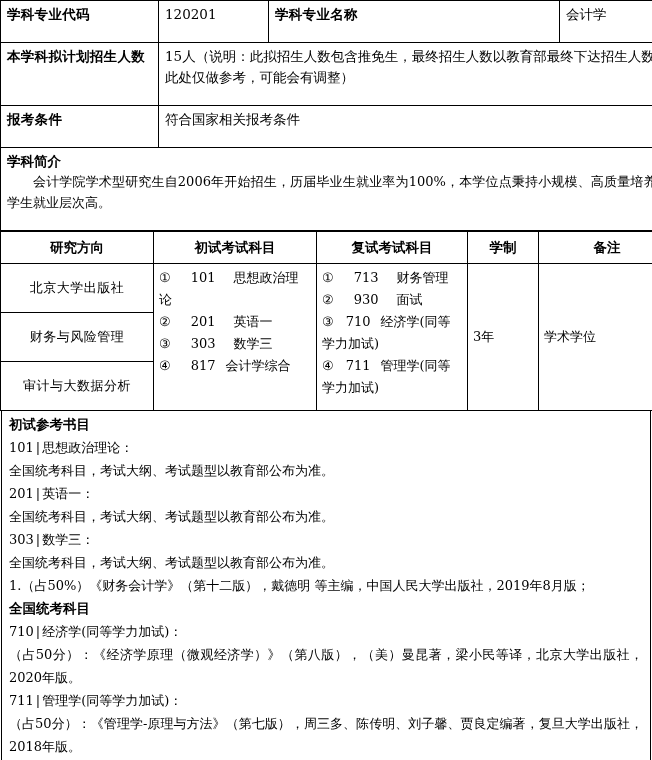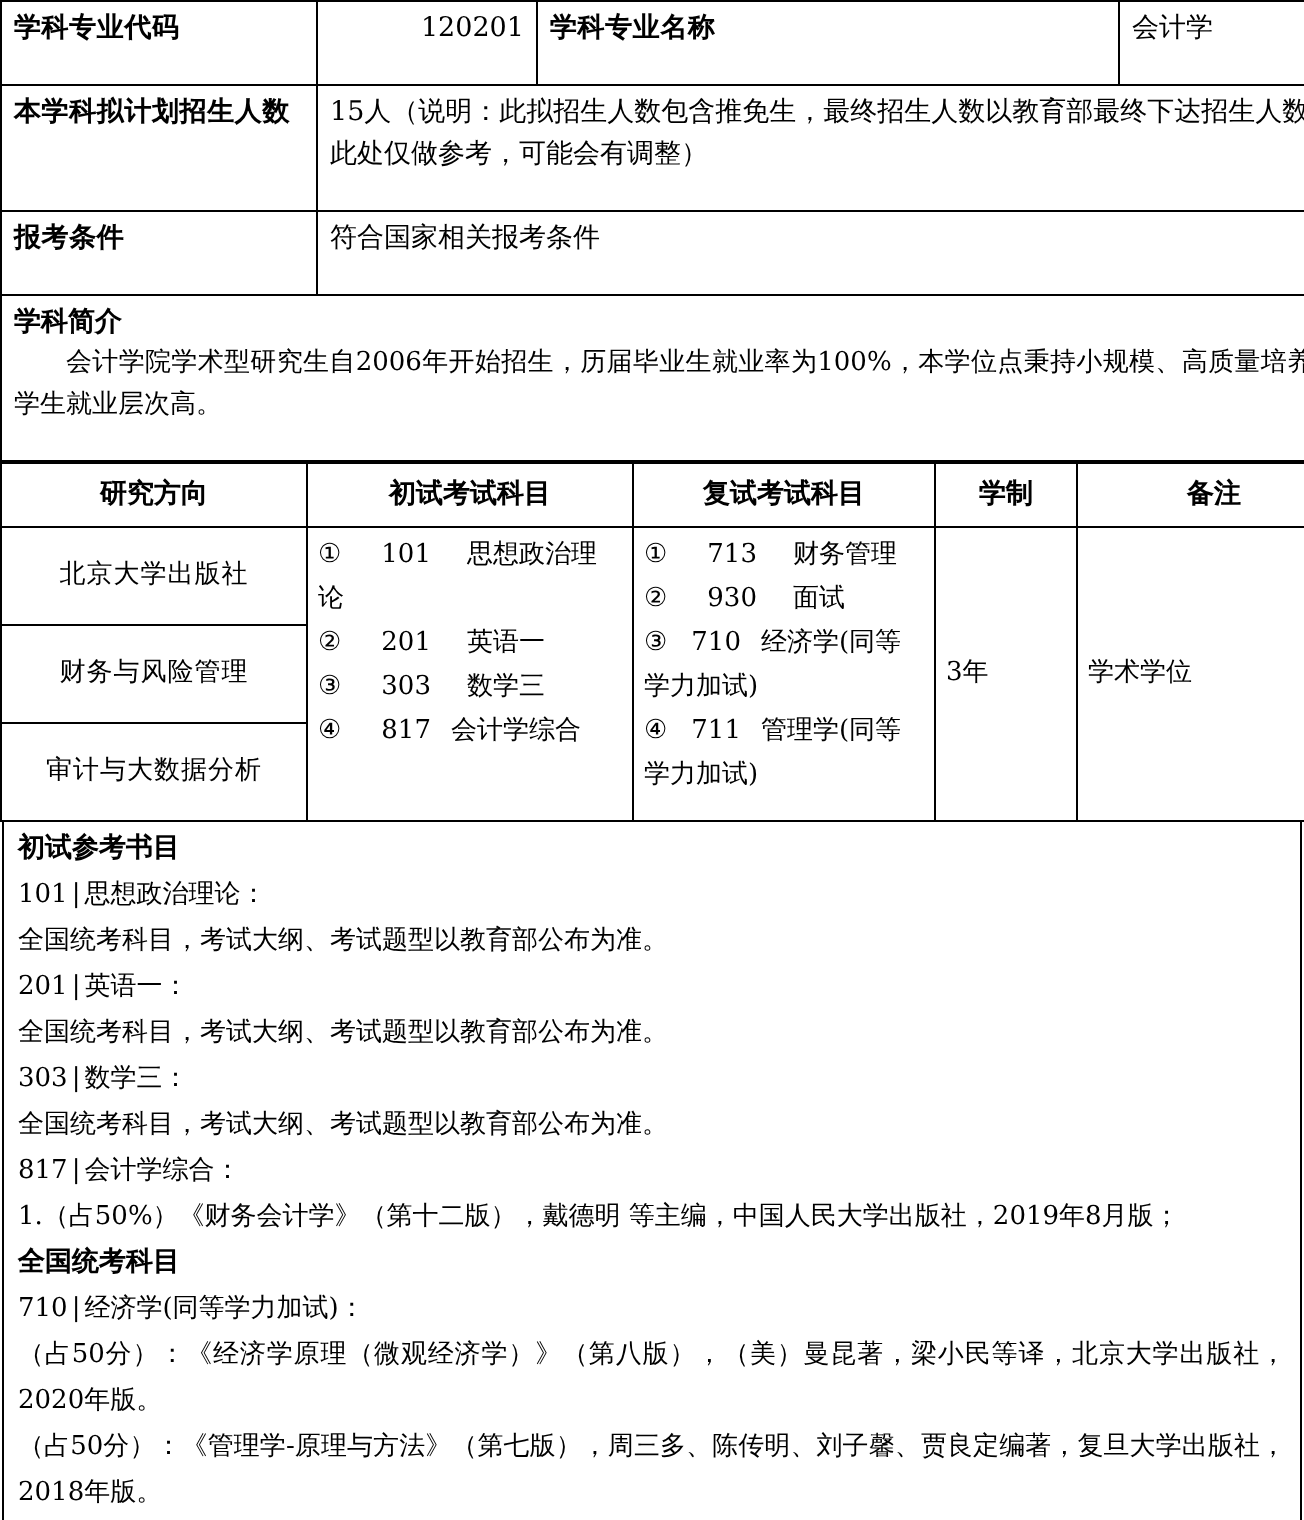--- a/index.html
+++ b/index.html
@@ -39,21 +39,21 @@
   
   .lbl {
     font-weight: bold;
     font-size: 13.5px;
     letter-spacing: 0.3px;
   }
   .val {
     font-size: 13px;
   }
   .c-code-lbl   { width: 145px; }
-  .c-code-val   { width: 97px; text-align: right;  }
+  .c-code-val   { width: 97px;  }
   .c-name-lbl   { width: 278px; }
   .c-name-val   { width: 130px; }
 
   .plan-note { line-height: 22px; }
 
   
   .intro-cell { padding-bottom: 5px; }
   .intro-title {
     font-weight: bold;
     font-size: 13.5px;
@@ -241,36 +241,36 @@
     </div>
 
     <div>
       <div class="bib-sub">
         <span>303</span><span class="bar">|</span><span>数学三：</span>
       </div>
       <div class="bib-txt">全国统考科目，考试大纲、考试题型以教育部公布为准。</div>
     </div>
 
     <div>
-      <div class="bib-sub">
-        <span>817</span><span class="bar">|</span><span>会计学综合：</span>
-      </div>
       <div class="bib-txt">1.（占50%）《财务会计学》（第十二版），戴德明 等主编，中国人民大学出版社，2019年8月版；</div>
     </div>
 
     <div class="bib-head">全国统考科目</div>
 
     <div>
       <div class="bib-sub">
         <span>710</span><span class="bar">|</span><span>经济学(同等学力加试)：</span>
       </div>
       <div class="bib-txt">（占50分）：《经济学原理（微观经济学）》（第八版），（美）曼昆著，梁小民等译，北京大学出版社，2020年版。</div>
     </div>
 
     <div>
+      <div class="bib-sub">
+        <span>711</span><span class="bar">|</span><span>管理学(同等学力加试)：</span>
+      </div>
       <div class="bib-txt">（占50分）：《管理学-原理与方法》（第七版），周三多、陈传明、刘子馨、贾良定编著，复旦大学出版社，2018年版。</div>
     </div>
 
     <div>
       <div class="bib-sub">
         <span>713</span><span class="bar">|</span><span>财务管理 ：</span>
       </div>
 
     </div>
 

